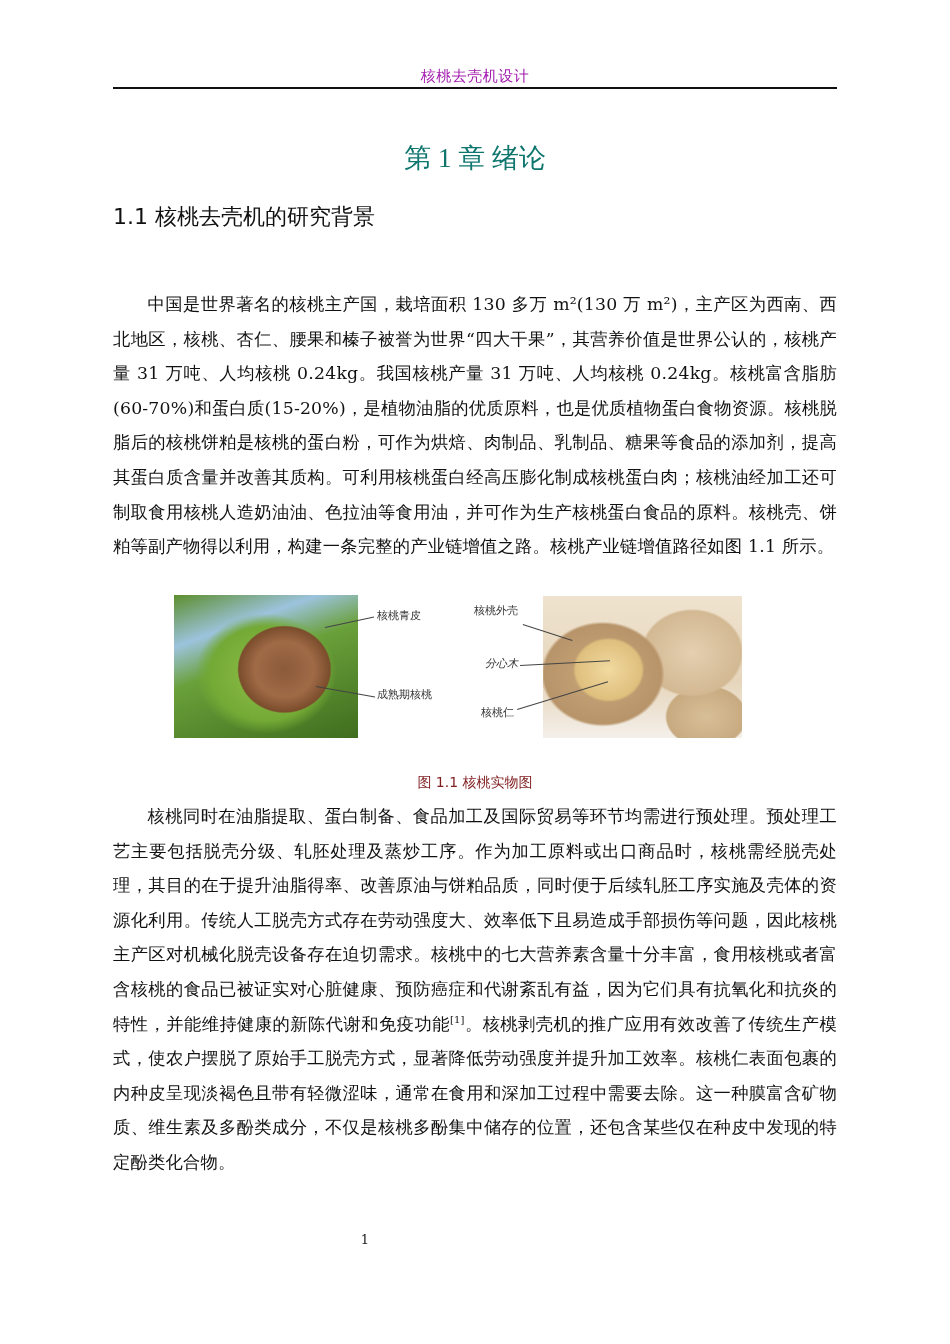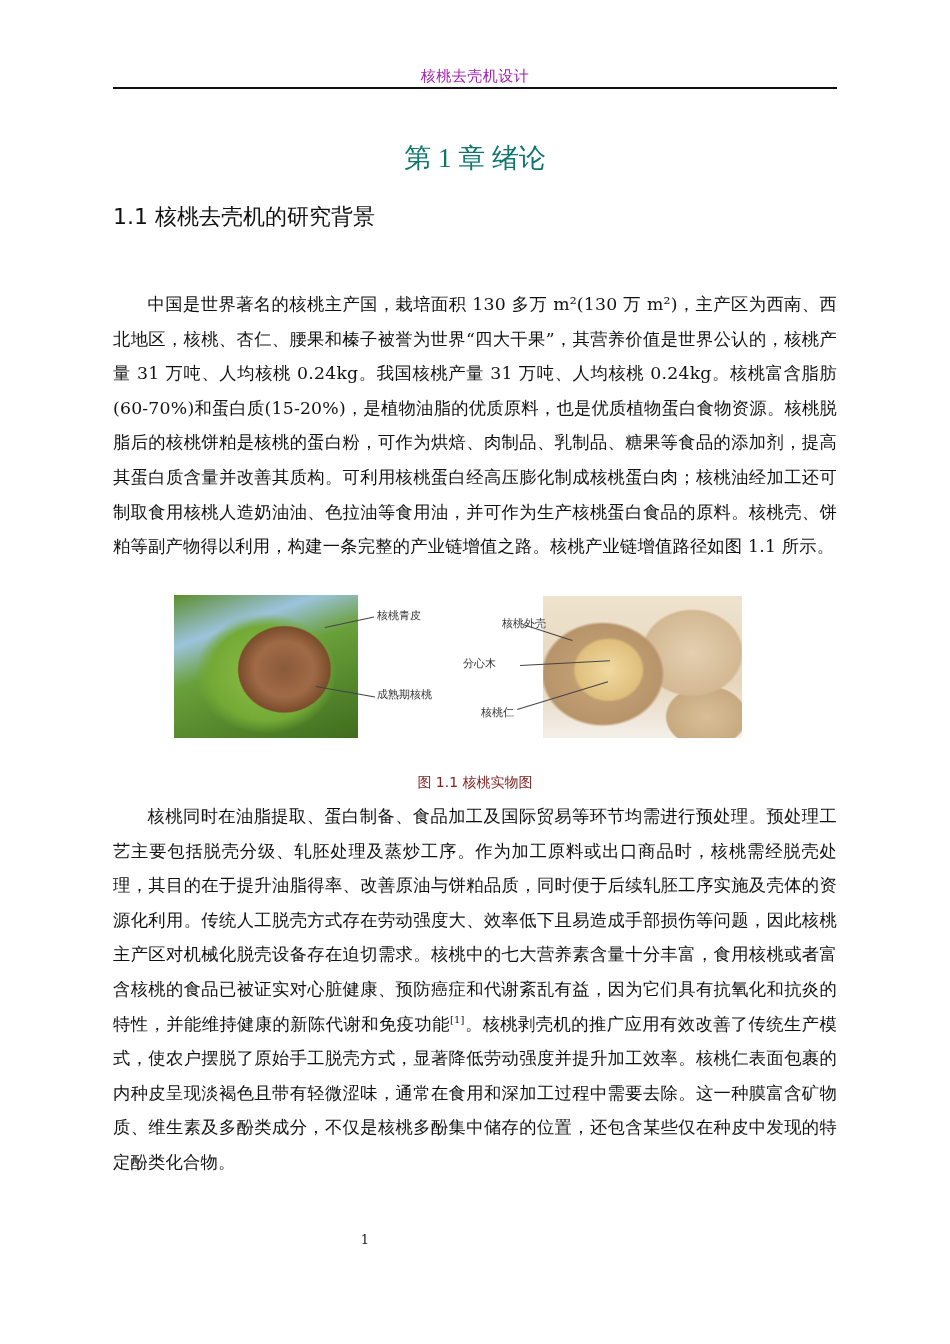--- a/index.html
+++ b/index.html
@@ -56,23 +56,23 @@
   <p class="para" style="top:268px;margin-top:19px;">中国是世界著名的核桃主产国，栽培面积 130 多万 m²(130 万 m²)，主产区为西南、西北地区，核桃、杏仁、腰果和榛子被誉为世界“四大干果”，其营养价值是世界公认的，核桃产量 31 万吨、人均核桃 0.24kg。我国核桃产量 31 万吨、人均核桃 0.24kg。核桃富含脂肪(60-70%)和蛋白质(15-20%)，是植物油脂的优质原料，也是优质植物蛋白食物资源。核桃脱脂后的核桃饼粕是核桃的蛋白粉，可作为烘焙、肉制品、乳制品、糖果等食品的添加剂，提高其蛋白质含量并改善其质构。可利用核桃蛋白经高压膨化制成核桃蛋白肉；核桃油经加工还可制取食用核桃人造奶油油、色拉油等食用油，并可作为生产核桃蛋白食品的原料。核桃壳、饼粕等副产物得以利用，构建一条完整的产业链增值之路。核桃产业链增值路径如图 1.1 所示。</p>
 
   <div class="figure">
     <div class="photo photo-left"></div>
     <div class="leader" style="left:212px; top:33px; width:50px; transform:rotate(-12deg);"></div>
     <div class="callout" style="left:264px; top:15px;text-align:center;">核桃青皮</div>
     <div class="leader" style="left:203px; top:92px; width:60px; transform:rotate(10deg);"></div>
     <div class="callout" style="left:264px; top:94px;">成熟期核桃</div>
 
     <div class="photo photo-right"></div>
-    <div class="callout" style="left:361px; top:23px;margin-left:28px;">核桃外壳</div>
+    <div class="callout" style="left:361px; top:10px;">核桃外壳</div>
     <div class="leader" style="left:410px; top:30px; width:52px; transform:rotate(18deg);"></div>
-    <div class="callout" style="left:350px; top:63px;">分心木</div>
+    <div class="callout" style="left:372px; top:63px;font-style:italic;">分心木</div>
     <div class="leader" style="left:407px; top:71px; width:90px; transform:rotate(-3deg);"></div>
     <div class="callout" style="left:368px; top:112px;">核桃仁</div>
     <div class="leader" style="left:404px; top:115px; width:95px; transform:rotate(-17deg);"></div>
   </div>
 
   <div class="figure-caption">图 1.1 核桃实物图</div>
 
   <p class="para" style="top:799px;"><span>核桃同时在油脂提取、蛋白制备、食品加工及国际贸易等环节均需进行预处理。预处理工艺主要包括脱壳分级、轧胚处理及蒸炒工序。作为加工原料或出口商品时，核桃需经脱壳处理，其目的在于提升油脂得率、改善原油与饼粕品质，同时便于后续轧胚工序实施及壳体的资源化利用。传统人工脱壳方式存在劳动强度大、效率低下且易造成手部损伤等问题，因此核桃主产区对机械化脱壳设备存在迫切需求。核桃中的七大营养素含量十分丰富，食用核桃或者富含核桃的食品已被证实对心脏健康、预防癌症和代谢紊乱有益，因为它们具有抗氧化和抗炎的特性，并能维持健康的新陈代谢和免疫功能</span><sup>[1]</sup><span>。核桃剥壳机的推广应用有效改善了传统生产模式，使农户摆脱了原始手工脱壳方式，显著降低劳动强度并提升加工效率。核桃仁表面包裹的内种皮呈现淡褐色且带有轻微涩味，通常在食用和深加工过程中需要去除。这一种膜富含矿物质、维生素及多酚类成分，不仅是核桃多酚集中储存的位置，还包含某些仅在种皮中发现的特定酚类化合物。</span></p>
 
   <div class="page-number">1</div>

